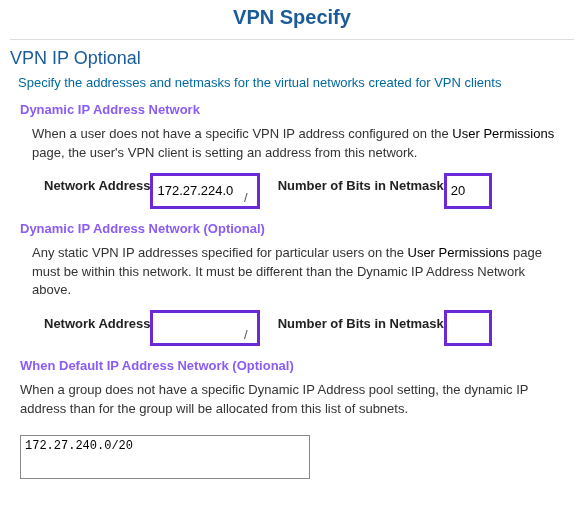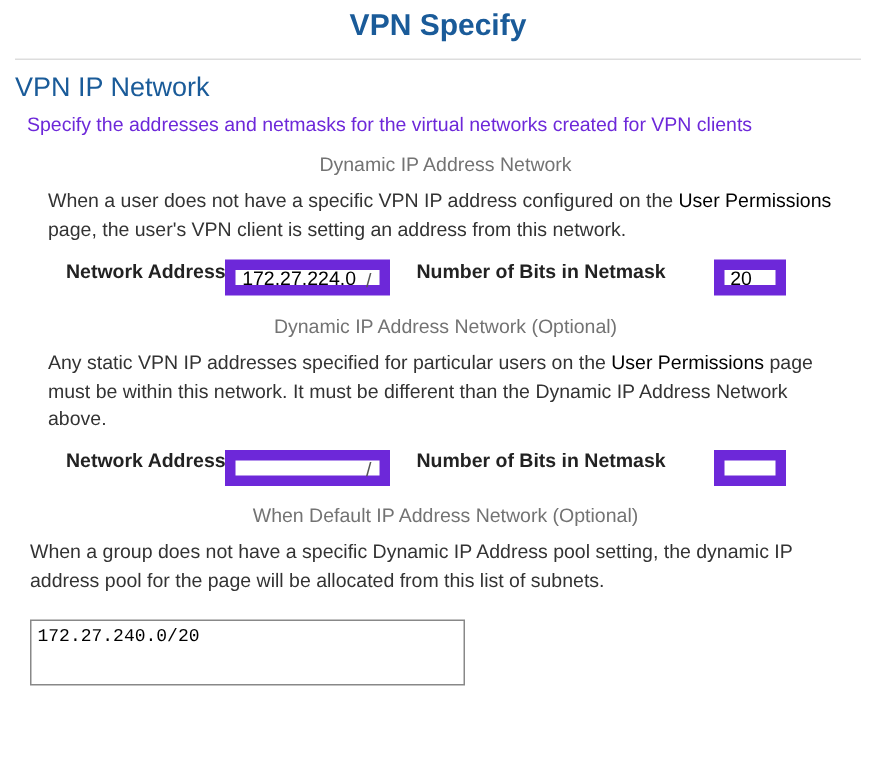--- a/index.html
+++ b/index.html
@@ -24,28 +24,27 @@
       margin: 0 0 8px 0;
     }
     .section-title {
       color: #1a5b99;
       font-size: 18px;
       font-weight: normal;
       margin: 6px 0 6px 0;
     }
     .section-desc {
       margin: 4px 0 12px 8px;
-      color: #6d28d9;
+      color: #0369a1;
     }
     .sub-heading {
-      font-weight: normal;
-      color: #737373;
+      font-weight: bold;
+      color: #8b5cf6;
       margin: 8px 0 8px 10px;
       font-size: 13px;
-      text-align: center;
     }
     .desc-block {
       margin: 6px 10px 10px 22px;
       line-height: 1.45;
       color: #333;
     }
     .desc-block a, .link {
       color: #000000;
       text-decoration: none;
       text-align: right;
@@ -69,27 +68,27 @@
     .slash {
       padding: 0 30px;
       align-self: flex-end;
       padding-bottom: 4px;
       color: #555;
     }
     input.text-in {
       font-family: "Segoe UI", Tahoma, sans-serif;
       font-size: 13px;
       padding: 2px 4px;
-      border: 7px solid #6d28d9;
-      height: 24px;
+      border: 3px solid #6d28d9;
+      height: 36px;
     }
     .addr-in { width: 110px; }
     .bits-in { width: 48px; }
     .col-addr { width: 170px; }
-    .col-bits { width: 200px; gap: 32px; }
+    .col-bits { width: 200px; }
     textarea.subnet-area {
       font-family: Liberation Mono, monospace;
       font-size: 12px;
       border: 1px solid #888;
       padding: 3px 4px;
       width: 290px;
       height: 44px;
       resize: none;
       margin: 6px 0 0 10px;
       line-height: 1.2;
@@ -97,21 +96,21 @@
     }
   </style>
 </head>
 <body>
 
 
 
 <div class="page-title">VPN Specify</div>
 <hr class="sep">
 
-<div class="section-title">VPN IP Network</div>
+<div class="section-title">VPN IP Optional</div>
 <div class="section-desc">Specify the addresses and netmasks for the virtual networks created for VPN clients</div>
 
 
 <div class="sub-heading">Dynamic IP Address Network</div>
 <div class="desc-block">
   <span>When a user does not have a specific VPN IP address configured on the </span><a href="#" class="link">User Permissions</a><span> page, the user's VPN client is setting an address from this network.</span>
 </div>
 <div class="field-row">
   <div class="field-col col-addr">
     <div class="field-label">Network Address</div>
@@ -136,17 +135,17 @@
   </div>
   <div class="slash">/</div>
   <div class="field-col col-bits">
     <div class="field-label">Number of Bits in Netmask</div>
     <input type="text" class="text-in bits-in" value="" style="">
   </div>
 </div>
 
 
 <div class="sub-heading">When Default IP Address Network (Optional)</div>
-<div class="desc-block" style="margin-left:10px">When a group does not have a specific Dynamic IP Address pool setting, the dynamic IP address pool for the page will be allocated from this list of subnets.</div>
+<div class="desc-block" style="margin-left:10px">When a group does not have a specific Dynamic IP Address pool setting, the dynamic IP address than for the group will be allocated from this list of subnets.</div>
 <textarea class="subnet-area" style="">172.27.240.0/20</textarea>
 
 
 
 
 </body></html>

